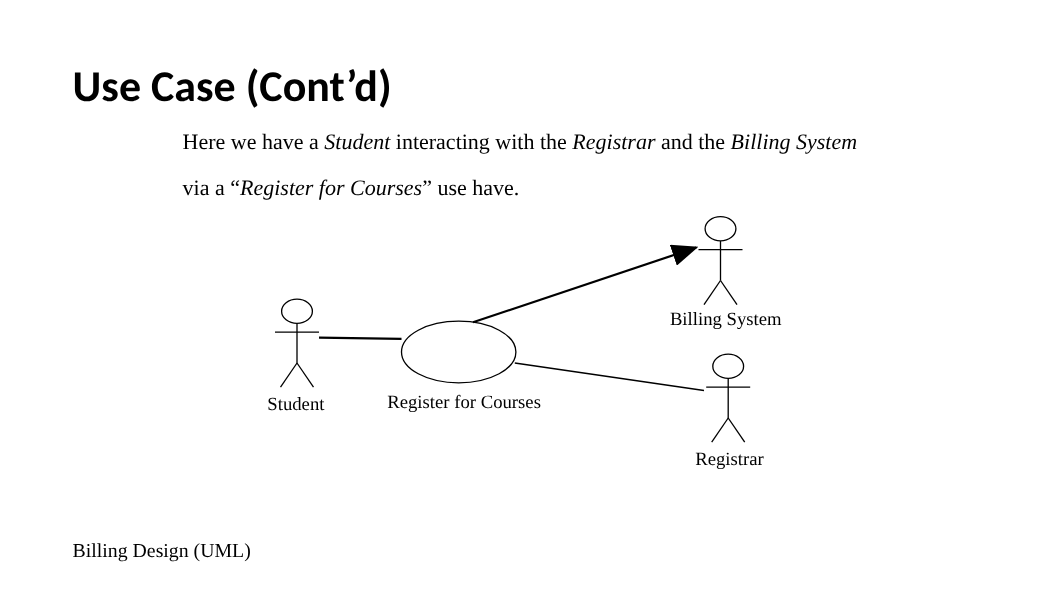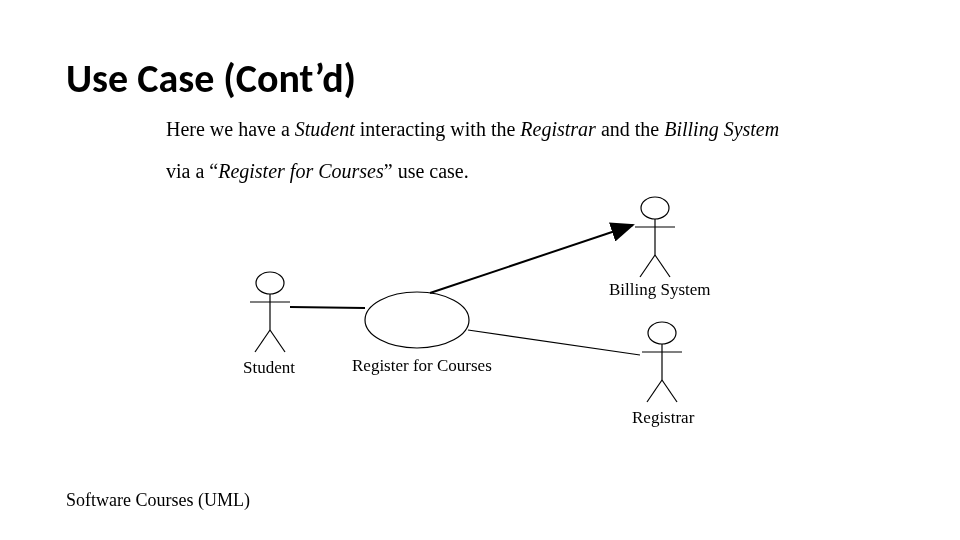--- a/index.html
+++ b/index.html
@@ -11,21 +11,21 @@
   svg{position:absolute;left:0;top:0}
   .fig-label{position:absolute;font-size:17px}
 </style>
 </head>
 <body>
 <div class="slide">
 
 <div class="title">Use Case (Cont’d)</div>
 
 <div class="desc">
-  <span>Here we have a </span><span class="actor">Student</span><span> interacting with the </span><span class="actor">Registrar</span><span> and the </span><span class="actor">Billing System</span><span> via a “</span><span class="actor">Register for Courses</span><span>” use case.</span>
+  <span>Here we have a </span><span class="actor">Student</span><span> interacting with the </span><span class="actor">Registrar</span><span> and the </span><span class="actor">Billing System</span><span> via a “</span><span class="actor">Register for Courses</span><span>” use have.</span>
 </div>
 
 <svg width="960" height="540">
   <defs>
     <marker id="arrow" markerWidth="12" markerHeight="10" refX="11" refY="5" orient="auto">
       <path d="M0,0 L12,5 L0,10 z" fill="#000"></path>
     </marker>
   </defs>
 
   <g stroke="#000" stroke-width="1.2" fill="none">
@@ -59,15 +59,15 @@
   <line x1="430" y1="293" x2="633" y2="225" stroke="#000" stroke-width="2" marker-end="url(#arrow)"></line>
 
   <line x1="468" y1="330" x2="640" y2="355" stroke="#000" stroke-width="1.2"></line>
 </svg>
 
 <div class="fig-label" style="left:243px;top:358px">Student</div>
 <div class="fig-label" style="left:609px;top:280px">Billing System</div>
 <div class="fig-label" style="left:632px;top:408px">Registrar</div>
 <div class="fig-label" style="left:352px;top:356px">Register for Courses</div>
 
-<div class="footer">Software Courses (UML)</div>
+<div class="footer">Billing Design (UML)</div>
 
 </div>
 
 </body></html>

